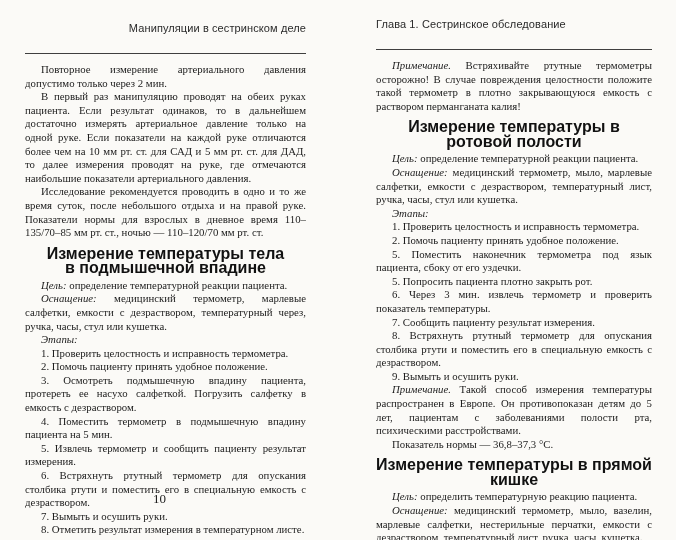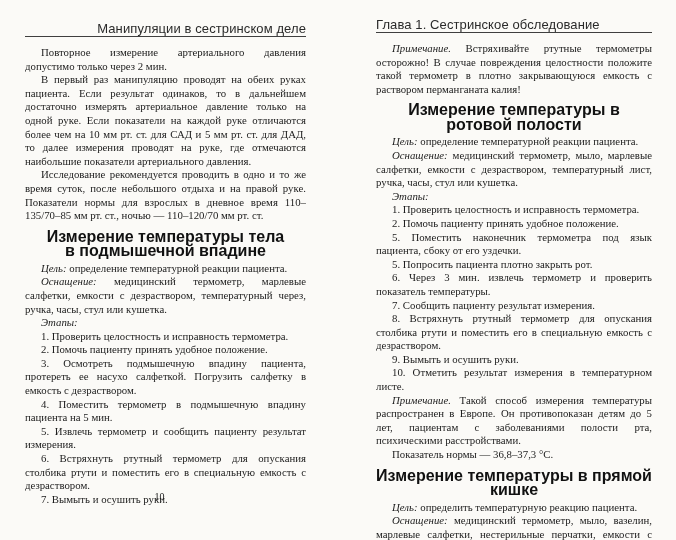--- a/index.html
+++ b/index.html
@@ -7,41 +7,41 @@
     width:676px;height:540px;position:relative;overflow:hidden;
     background:#fbfaf7;
     font-family:"Liberation Serif","DejaVu Serif",serif;
     color:#1c1c1c;
   }
   .page-col{position:absolute;top:0;height:540px;}
   .col-left{left:25px;width:281px;}
   .col-right{left:376px;width:276px;}
 
   .running-head{
-    margin-top:24px;padding-bottom:3px;border-bottom:1px solid #3f3f3f;
+    margin-top:24px;padding-bottom:20px;border-bottom:1px solid #3f3f3f;
     font-family:"Liberation Sans","DejaVu Sans",sans-serif;
-    font-size:13px;line-height:9px;color:#2a2a2a;letter-spacing:.1px;
+    font-size:11px;line-height:9px;color:#2a2a2a;letter-spacing:.1px;
   }
   .rh-right{text-align:right;}
   .rh-left{text-align:left;margin-top:20px;}
 
   .body-text{margin-top:9px;font-size:10.8px;line-height:13.6px;}
   .body-text p{margin:0;text-indent:16px;text-align:justify;}
   .it{font-style:italic;}
 
   .sec-heading{
     font-family:"Liberation Sans","DejaVu Sans",sans-serif;
     font-weight:bold;font-size:16px;line-height:14.5px;
     text-align:center;margin:7px 0 3px 0;color:#111;
   }
   .sec-heading div{text-indent:0;}
 
   .page-num{
     position:absolute;top:491px;left:0;right:12px;
-    text-align:center;font-size:10px;color:#1c1c1c;
+    text-align:center;font-size:13px;color:#1c1c1c;
   }
 </style>
 </head>
 <body>
 
 <div class="page-col col-left">
   <div class="running-head rh-right">
     <span>Манипуляции в сестринском деле</span>
   </div>
   <div class="body-text">
@@ -55,20 +55,21 @@
     <p><span class="it">Цель:</span> <span>определение температурной реакции пациента.</span></p>
     <p><span class="it">Оснащение:</span> <span>медицинский термометр, марлевые салфетки, емкости с дезраствором, температурный через, ручка, часы, стул или кушетка.</span></p>
     <p><span class="it">Этапы:</span></p>
     <p>1. Проверить целостность и исправность термометра.</p>
     <p>2. Помочь пациенту принять удобное положение.</p>
     <p>3. Осмотреть подмышечную впадину пациента, протереть ее насухо салфеткой. Погрузить салфетку в емкость с дезраствором.</p>
     <p>4. Поместить термометр в подмышечную впадину пациента на 5 мин.</p>
     <p>5. Извлечь термометр и сообщить пациенту результат измерения.</p>
     <p>6. Встряхнуть ртутный термометр для опускания столбика ртути и поместить его в специальную емкость с дезраствором.</p>
     <p>7. Вымыть и осушить руки.</p>
+    <p>8. Отметить результат измерения в температурном листе.</p>
   </div>
   <div class="page-num">10</div>
 </div>
 
 <div class="page-col col-right">
   <div class="running-head rh-left">
     <span>Глава 1. Сестринское обследование</span>
   </div>
   <div class="body-text">
     <p><span class="it">Примечание.</span> <span>Встряхивайте ртутные термометры осторожно! В случае повреждения целостности положите такой термометр в плотно закрывающуюся емкость с раствором перманганата калия!</span></p>
@@ -79,21 +80,20 @@
     <p><span class="it">Оснащение:</span> <span>медицинский термометр, мыло, марлевые салфетки, емкости с дезраствором, температурный лист, ручка, часы, стул или кушетка.</span></p>
     <p><span class="it">Этапы:</span></p>
     <p>1. Проверить целостность и исправность термометра.</p>
     <p>2. Помочь пациенту принять удобное положение.</p>
     <p>5. Поместить наконечник термометра под язык пациента, сбоку от его уздечки.</p>
     <p>5. Попросить пациента плотно закрыть рот.</p>
     <p>6. Через 3 мин. извлечь термометр и проверить показатель температуры.</p>
     <p>7. Сообщить пациенту результат измерения.</p>
     <p>8. Встряхнуть ртутный термометр для опускания столбика ртути и поместить его в специальную емкость с дезраствором.</p>
     <p>9. Вымыть и осушить руки.</p>
-    <p>10. Отметить результат измерения в температурном листе.</p>
     <p><span class="it">Примечание.</span> <span>Такой способ измерения температуры распространен в Европе. Он противопоказан детям до 5 лет, пациентам с заболеваниями полости рта, психическими расстройствами.</span></p>
     <p>Показатель нормы — 36,8–37,3 °С.</p>
     <div class="sec-heading">
       <div>Измерение температуры в прямой кишке</div>
     </div>
     <p><span class="it">Цель:</span> <span>определить температурную реакцию пациента.</span></p>
     <p><span class="it">Оснащение:</span> <span>медицинский термометр, мыло, вазелин, марлевые салфетки, нестерильные перчатки, емкости с дезраствором, температурный лист, ручка, часы, кушетка.</span></p>
   </div>
 </div>
 

